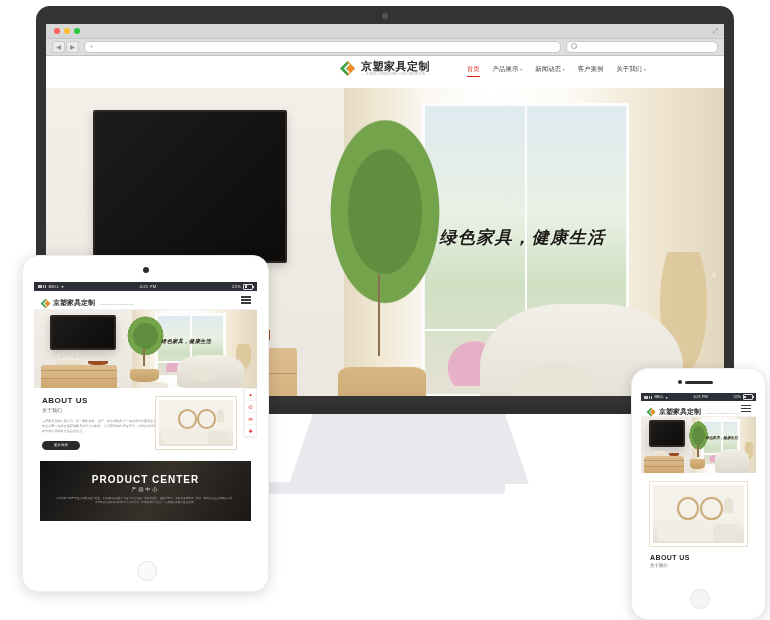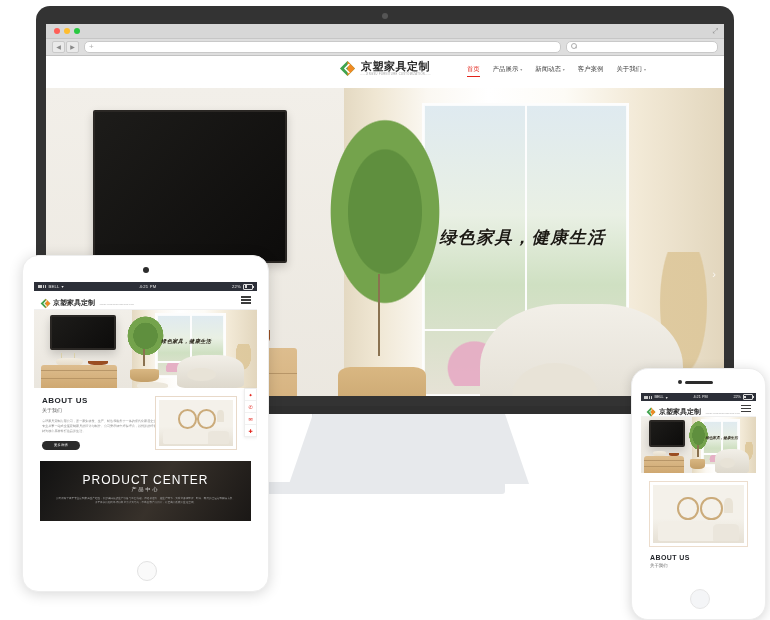--- a/index.html
+++ b/index.html
@@ -174,21 +174,21 @@
   .side-icons{position:absolute;right:0px;top:0px;width:11px;background:#fff;
         border:1px solid #eee;box-shadow:0 1px 3px rgba(0,0,0,.08);}
   .side-ico{height:11px;display:flex;align-items:center;justify-content:center;
         border-bottom:1px solid #f1f1f1;font-size:5px;color:#e2231a;}
   .side-ico:last-child{border-bottom:none;}
 
   .product{margin:5px 6px 0;height:60px;background:#1c1c1c;position:relative;overflow:hidden;}
   .product-bg{position:absolute;inset:0;background:
       linear-gradient(120deg,#111 0%,#2a2622 35%,#3a332c 55%,#1a1715 100%);opacity:.92;}
   .product-in{position:relative;text-align:center;padding-top:14px;}
-  .prod-en{color:#fff;font-size:12px;font-weight:400;letter-spacing:1px;line-height:10px;}
+  .prod-en{color:#fff;font-size:10px;font-weight:700;letter-spacing:1px;line-height:10px;}
   .prod-cn{color:#e9e9e9;font-size:5px;margin-top:1px;letter-spacing:2px;}
   .prod-desc{color:#a5a5a5;font-size:2.6px;line-height:4.4px;margin:5px auto 0;width:86%;}
 
   
   .phone{
     position:absolute;left:631px;top:368px;width:133px;height:250px;
     background:#ffffff;border-radius:17px;box-shadow:0 2px 12px rgba(0,0,0,.17);
     border:1px solid #ededed;
   }
   .ph-speaker{position:absolute;left:50%;top:12px;margin-left:-14px;width:28px;height:3.4px;

